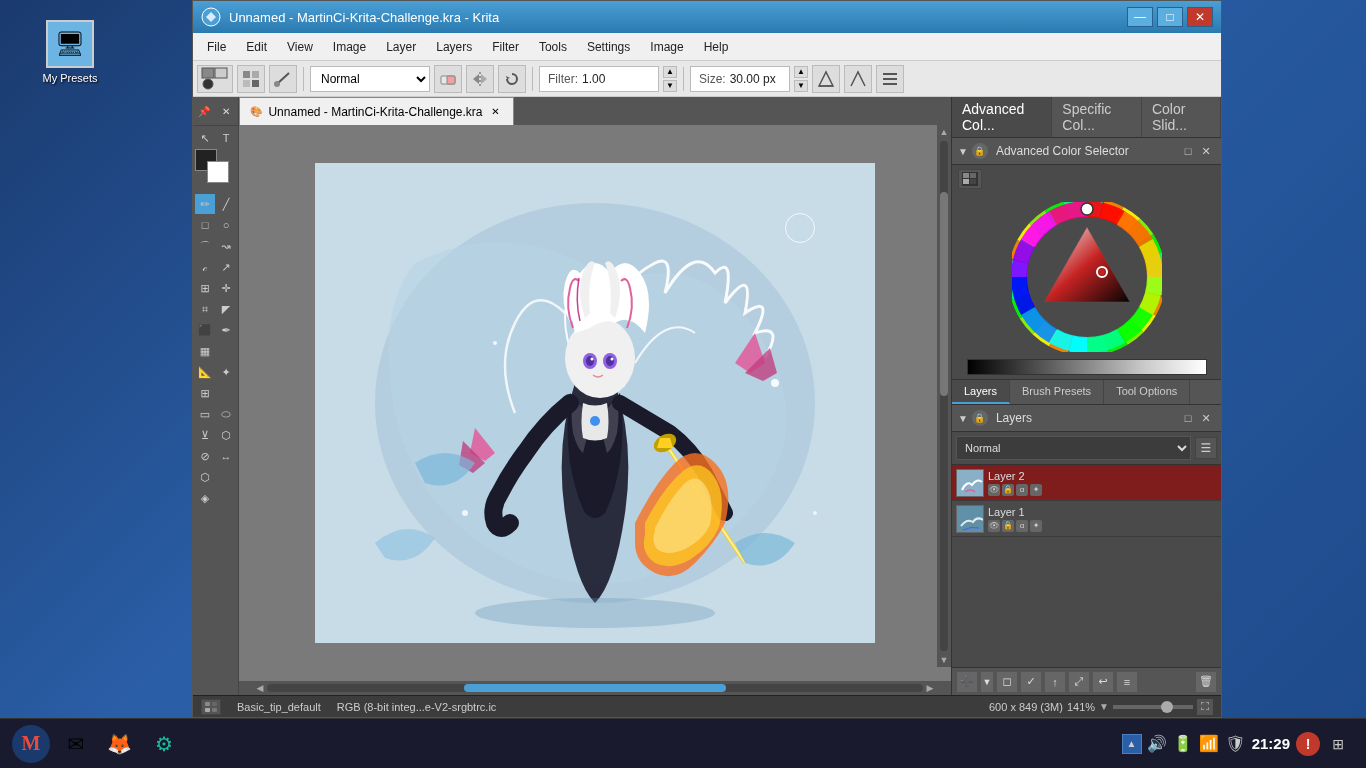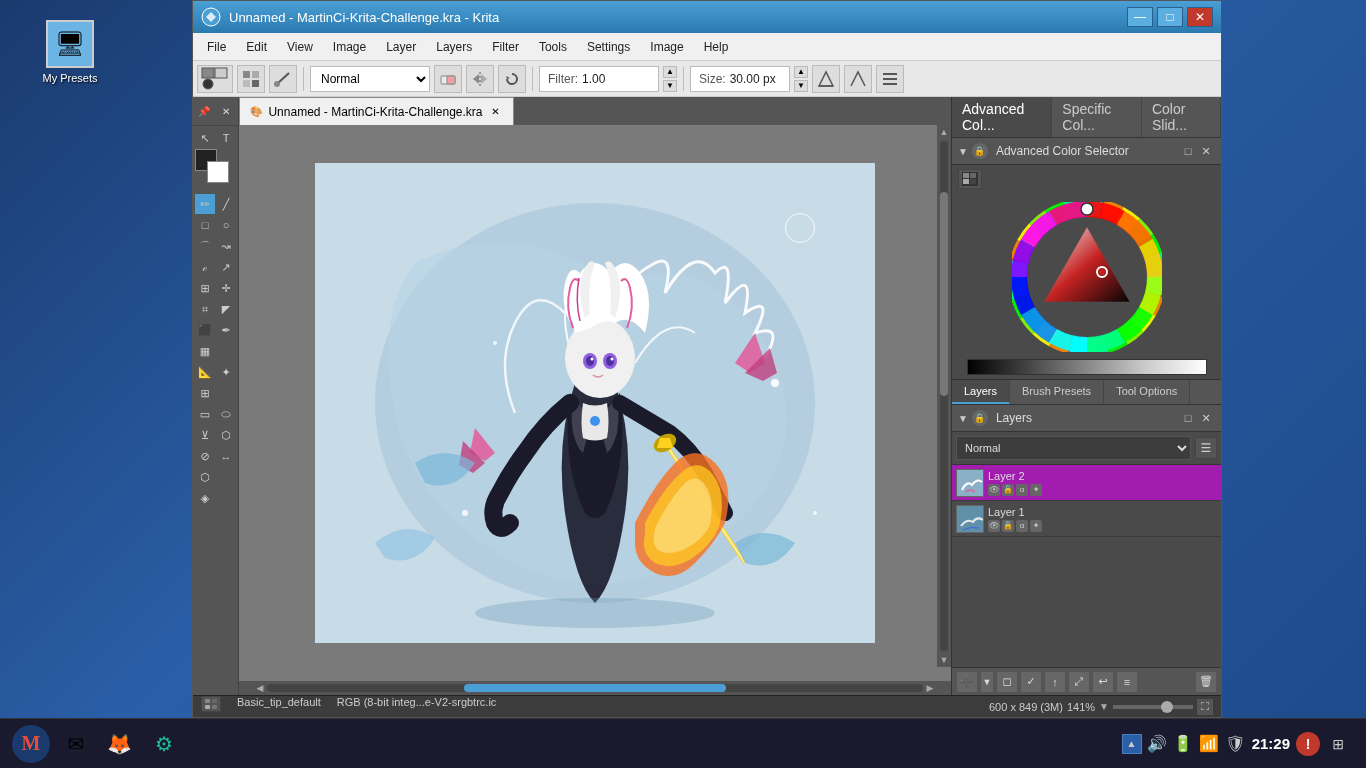--- a/index.html
+++ b/index.html
@@ -500,21 +500,21 @@
     }
     .layer-item {
       display: flex;
       align-items: center;
       height: 36px;
       padding: 0 4px;
       border-bottom: 1px solid #3a3a3a;
       cursor: pointer;
     }
     .layer-item.selected {
-      background: #a21caf;
+      background: #7f1d1d;
     }
     .layer-thumb {
       width: 28px;
       height: 28px;
       background: #888;
       border: 1px solid #666;
       flex-shrink: 0;
       margin-right: 4px;
       overflow: hidden;
     }
@@ -564,20 +564,21 @@
       align-items: center;
       justify-content: center;
       cursor: pointer;
     }
 
     
     .status-bar {
       height: 22px;
       background: #3c3c3c;
       display: flex;
+      align-items: center;
       padding: 0 8px;
       gap: 16px;
       flex-shrink: 0;
       border-top: 1px solid #222;
     }
     .status-item {
       color: #ccc;
       font-size: 11px;
     }
     .zoom-control {

